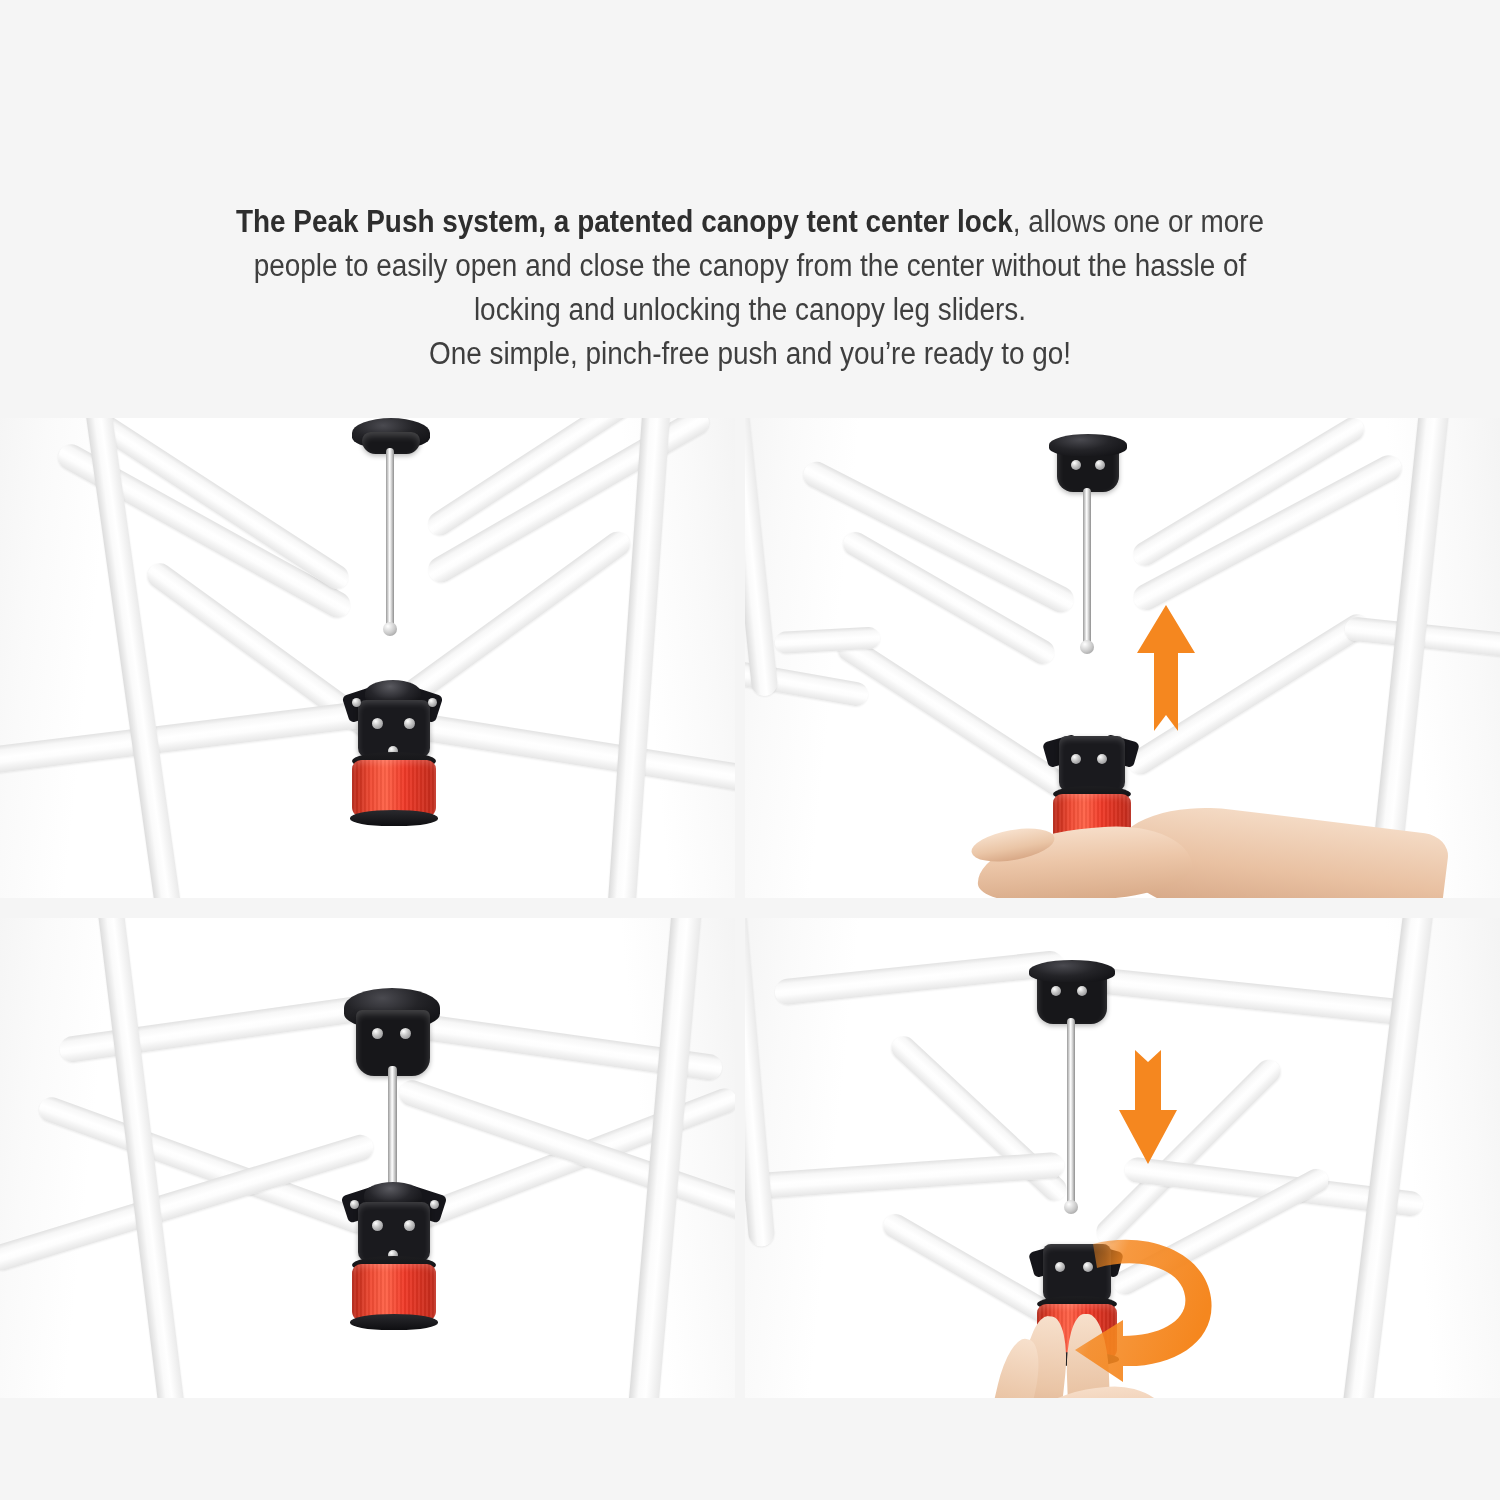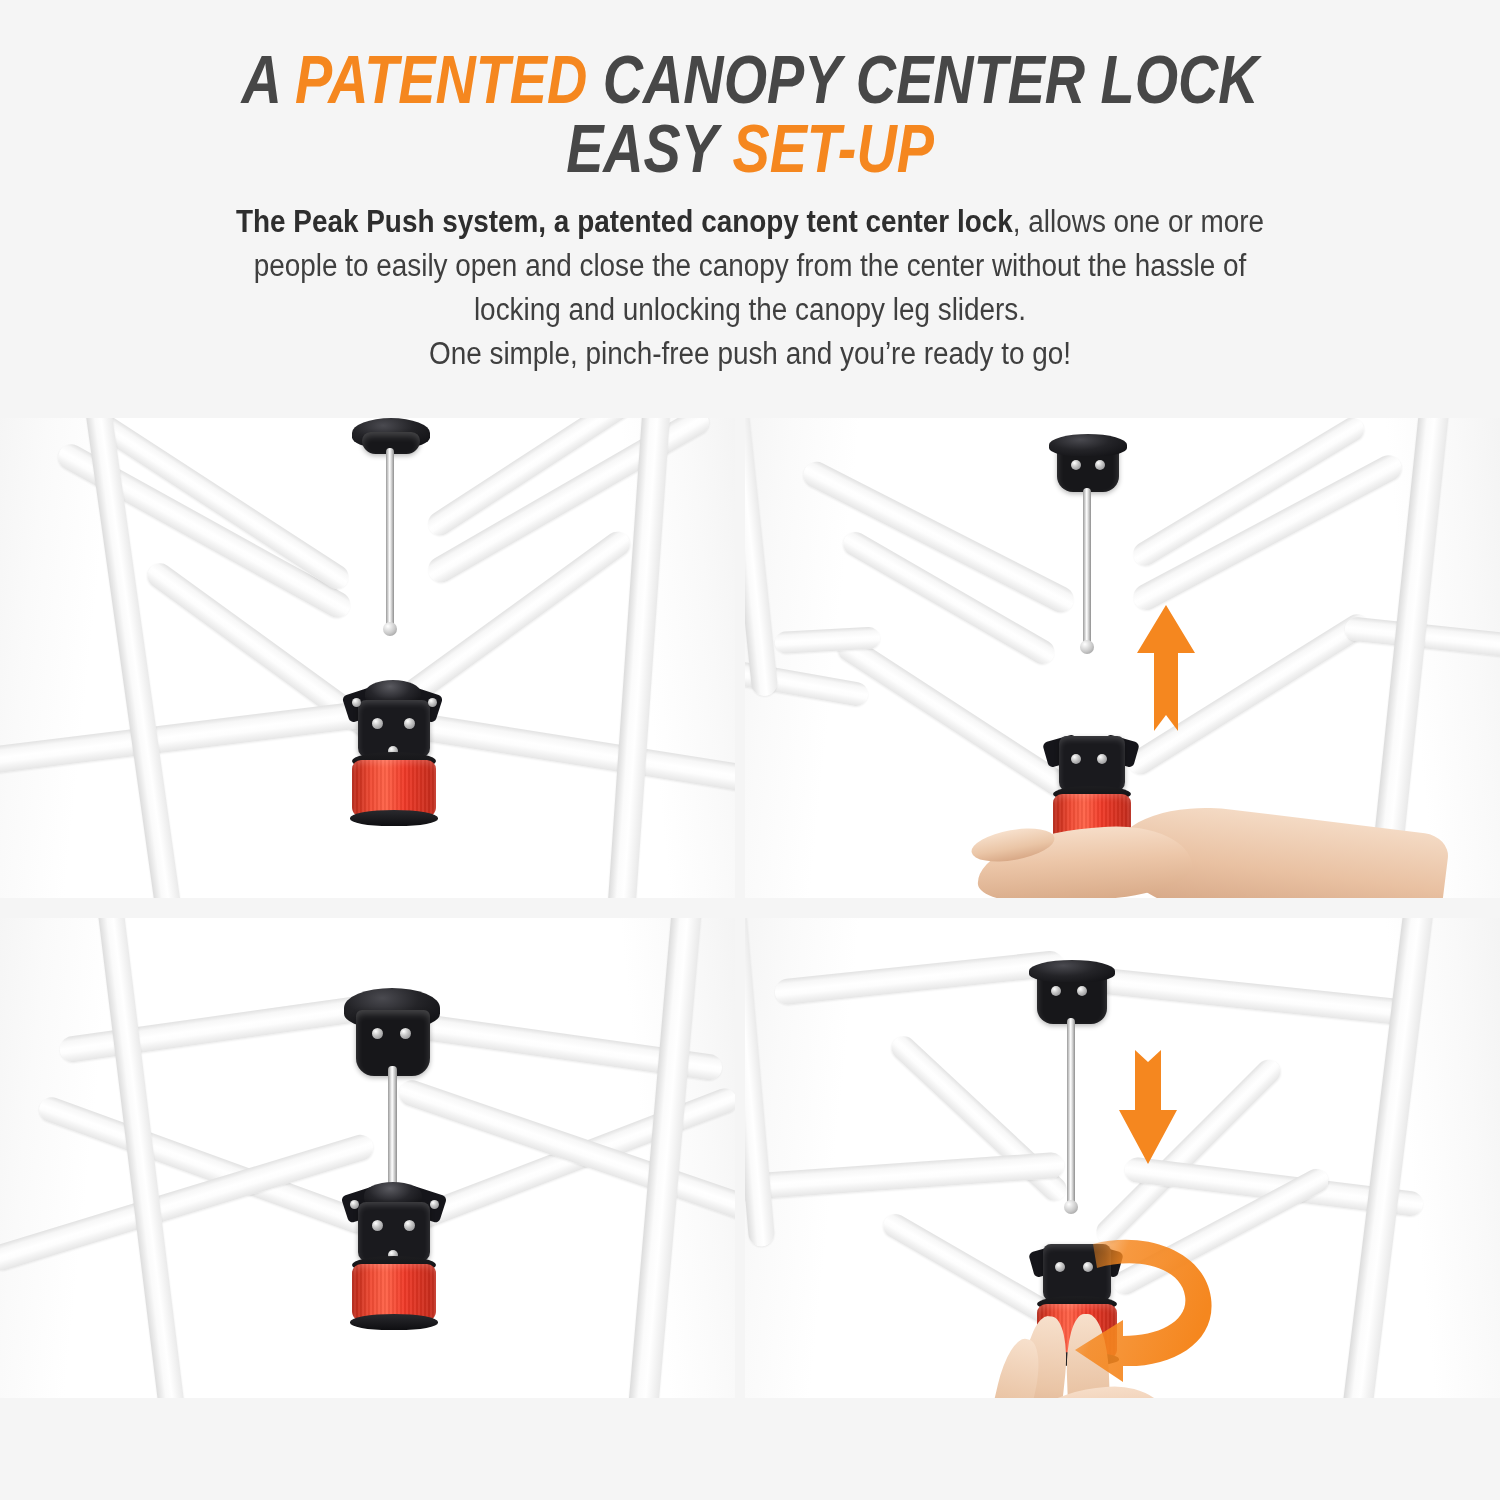--- a/index.html
+++ b/index.html
@@ -190,28 +190,20 @@
   
   .arrow-up, .arrow-down {
     position: absolute;
   }
 </style>
 </head>
 <body>
 
 <div id="header">
 
-  <div id="title-block">
-    <span class="title-line">
-      <span class="t-dark">A </span><span class="t-orange">PATENTED</span><span class="t-dark"> CANOPY CENTER LOCK</span>
-    </span>
-    <span class="title-line second">
-      <span class="t-dark">EASY </span><span class="t-orange">SET-UP</span>
-    </span>
-  </div>
 
   <div id="body-block">
     <span class="body-line">
       <span class="b-bold">The Peak Push system, a patented canopy tent center lock</span><span>, allows one or more</span>
     </span>
     <span class="body-line">people to easily open and close the canopy from the center without the hassle of</span>
     <span class="body-line">locking and unlocking the canopy leg sliders.</span>
     <span class="body-line">One simple, pinch-free push and you’re ready to go!</span>
   </div>
 

